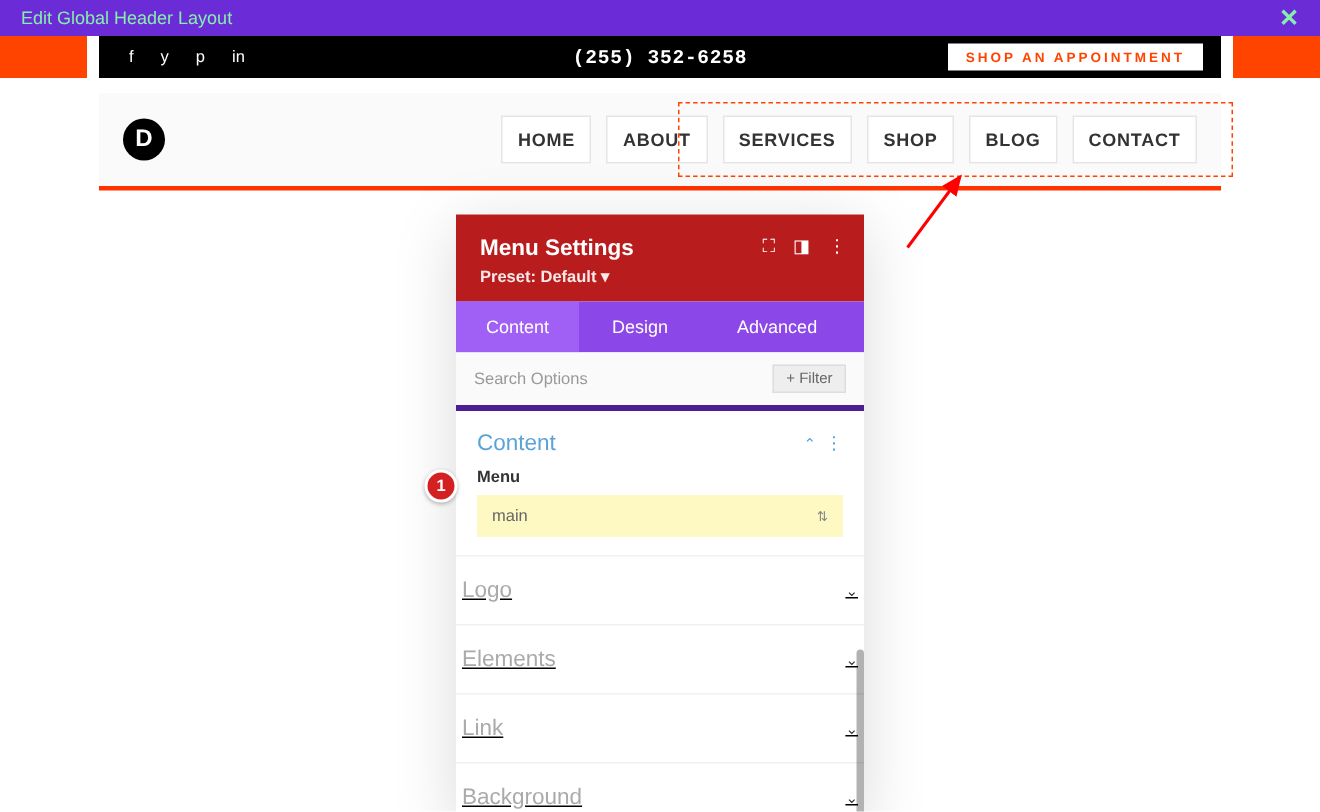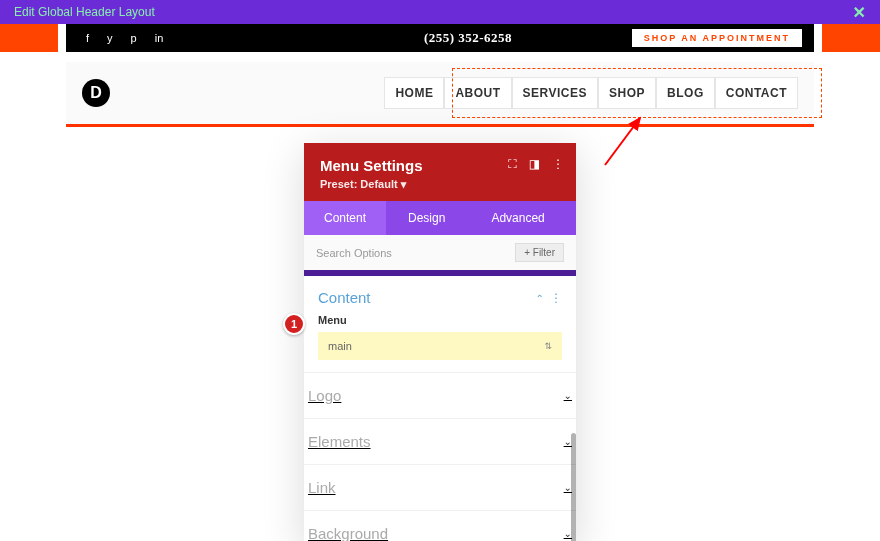--- a/index.html
+++ b/index.html
@@ -10,50 +10,50 @@
 .top-bar .close { cursor: pointer; font-size: 16px; font-weight: bold; }
 
 .red-blocks { position: absolute; top: 24px; width: 100%; height: 28px; }
 .red-left, .red-right { position: absolute; top: 0; width: 58px; height: 28px; background: #ff4400; }
 .red-left { left: 0; }
 .red-right { right: 0; }
 
 .black-bar { position: absolute; top: 24px; left: 66px; right: 66px; height: 28px; background: #000; display: flex; align-items: center; color: #fff; }
 .social { display: flex; gap: 18px; padding-left: 20px; }
 .social span { font-size: 11px; cursor: pointer; }
-.phone { position: absolute; left: 50%; transform: translateX(-50%); font-weight: 700; font-size: 13px; letter-spacing: 0.5px; font-family: Liberation Serif, serif; margin-left: 28px; }
+.phone { position: absolute; left: 50%; transform: translateX(-50%); font-weight: 700; font-size: 13px; letter-spacing: 0.5px; font-family: Liberation Mono, monospace; }
 .appointment { margin-left: auto; margin-right: 12px; background: #fff; color: #ff4400; font-size: 9px; font-weight: 700; letter-spacing: 2px; padding: 4px 12px; cursor: pointer; }
 
 .nav-bar { position: absolute; top: 62px; left: 66px; right: 66px; height: 62px; background: #fafafa; display: flex; align-items: center; padding: 0 16px; }
 .logo { width: 28px; height: 28px; background: #000; border-radius: 50%; position: relative; display: flex; align-items: center; justify-content: center; }
 .logo::after { content: "D"; color: #fff; font-weight: 900; font-size: 16px; font-family: Arial; }
 
 .menu-highlight { position: absolute; top: 68px; right: 58px; width: 370px; height: 50px; border: 1px dashed #ff4400; }
-.menu-items { margin-left: auto; display: flex; }
+.menu-items { margin-left: auto; display: flex; gap: 10px; }
 .menu-item { background: #fff; border: 1px solid #e5e5e5; padding: 8px 10px; font-size: 12px; font-weight: 700; letter-spacing: 0.5px; color: #333; cursor: pointer; font-family: "Arial Black", Arial, sans-serif; }
 
 .red-line { position: absolute; top: 124px; left: 66px; right: 66px; height: 3px; background: #ff3300; }
 
 .arrow { position: absolute; top: 110px; left: 600px; color: #ff0000; }
 
 .settings-panel { position: absolute; top: 143px; left: 304px; width: 272px; background: #fff; box-shadow: 0 8px 40px rgba(0,0,0,0.15); }
 .panel-header { background: #b91c1c; color: #fff; padding: 14px 16px 10px; }
 .panel-title { font-size: 15px; font-weight: 600; }
 .panel-preset { font-size: 11px; opacity: 0.9; margin-top: 4px; font-weight: bold; }
 .panel-icons { position: absolute; top: 14px; right: 12px; display: flex; gap: 12px; font-size: 12px; }
 .panel-icons span { cursor: pointer; }
 
 .tabs { background: #8b47e8; display: flex; }
 .tab { flex: 0 0 auto; padding: 10px 20px; font-size: 12px; color: #fff; cursor: pointer; }
 .tab.active { background: #a060f5; font-weight: 500; }
 .tab.design { padding: 10px 22px; }
 .tab.adv { padding: 10px 24px; }
 
 .body-area { background: #fff; position: relative; }
-.search-row { display: flex; justify-content: space-between; align-items: center; padding: 8px 12px; border-bottom: 6px solid #4c1d95; background: #fafafa; }
+.search-row { display: flex; justify-content: space-between; align-items: center; padding: 8px 12px; border-bottom: 4px solid #4c1d95; background: #fafafa; }
 .search-text { font-size: 11px; color: #999; }
 .filter-btn { background: #eee; border: 1px solid #ddd; font-size: 10px; padding: 3px 8px; color: #666; cursor: pointer; }
 
 .section { padding: 12px 14px; border-bottom: 1px solid #f0f0f0; }
 .section-row { display: flex; justify-content: space-between; align-items: center; }
 .section-title { color: #5aa3d8; font-size: 15px; }
 .section-title.gray { color: #aaa; }
 .chev { color: #5aa3d8; font-size: 10px; }
 .chev.dark { color: #333; }
 .dots { color: #5aa3d8; font-size: 12px; margin-left: 6px; }

